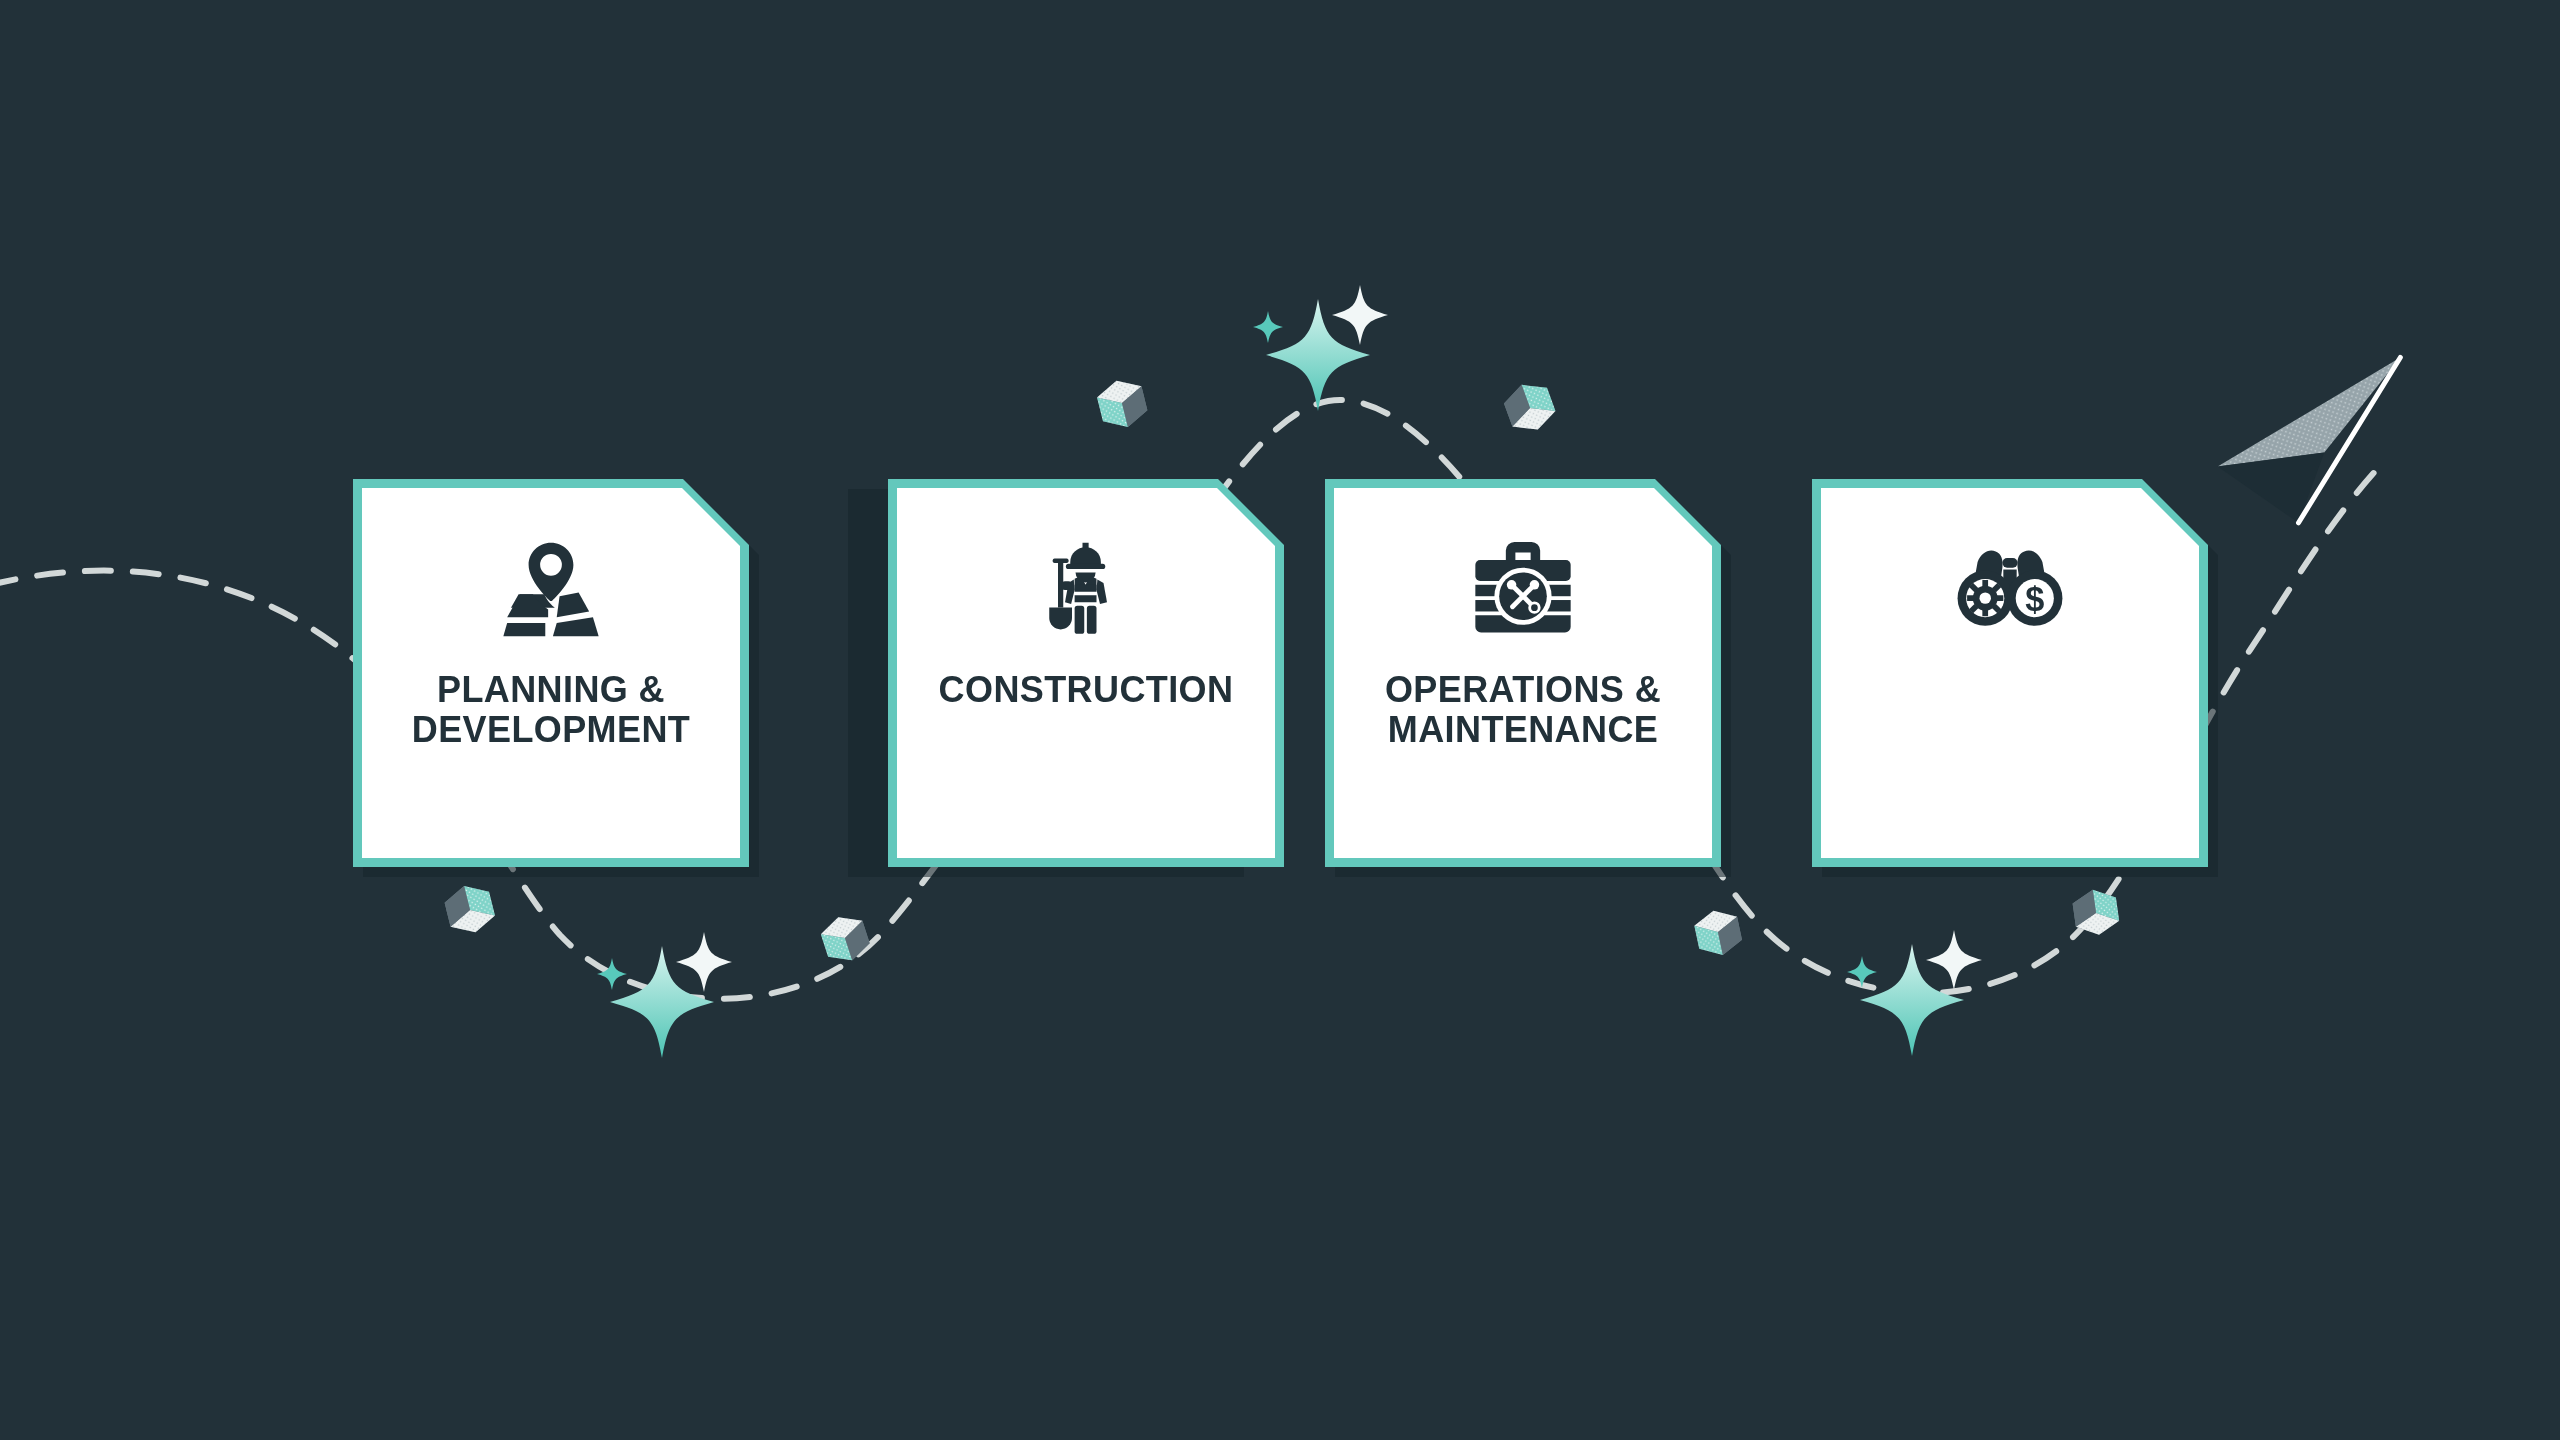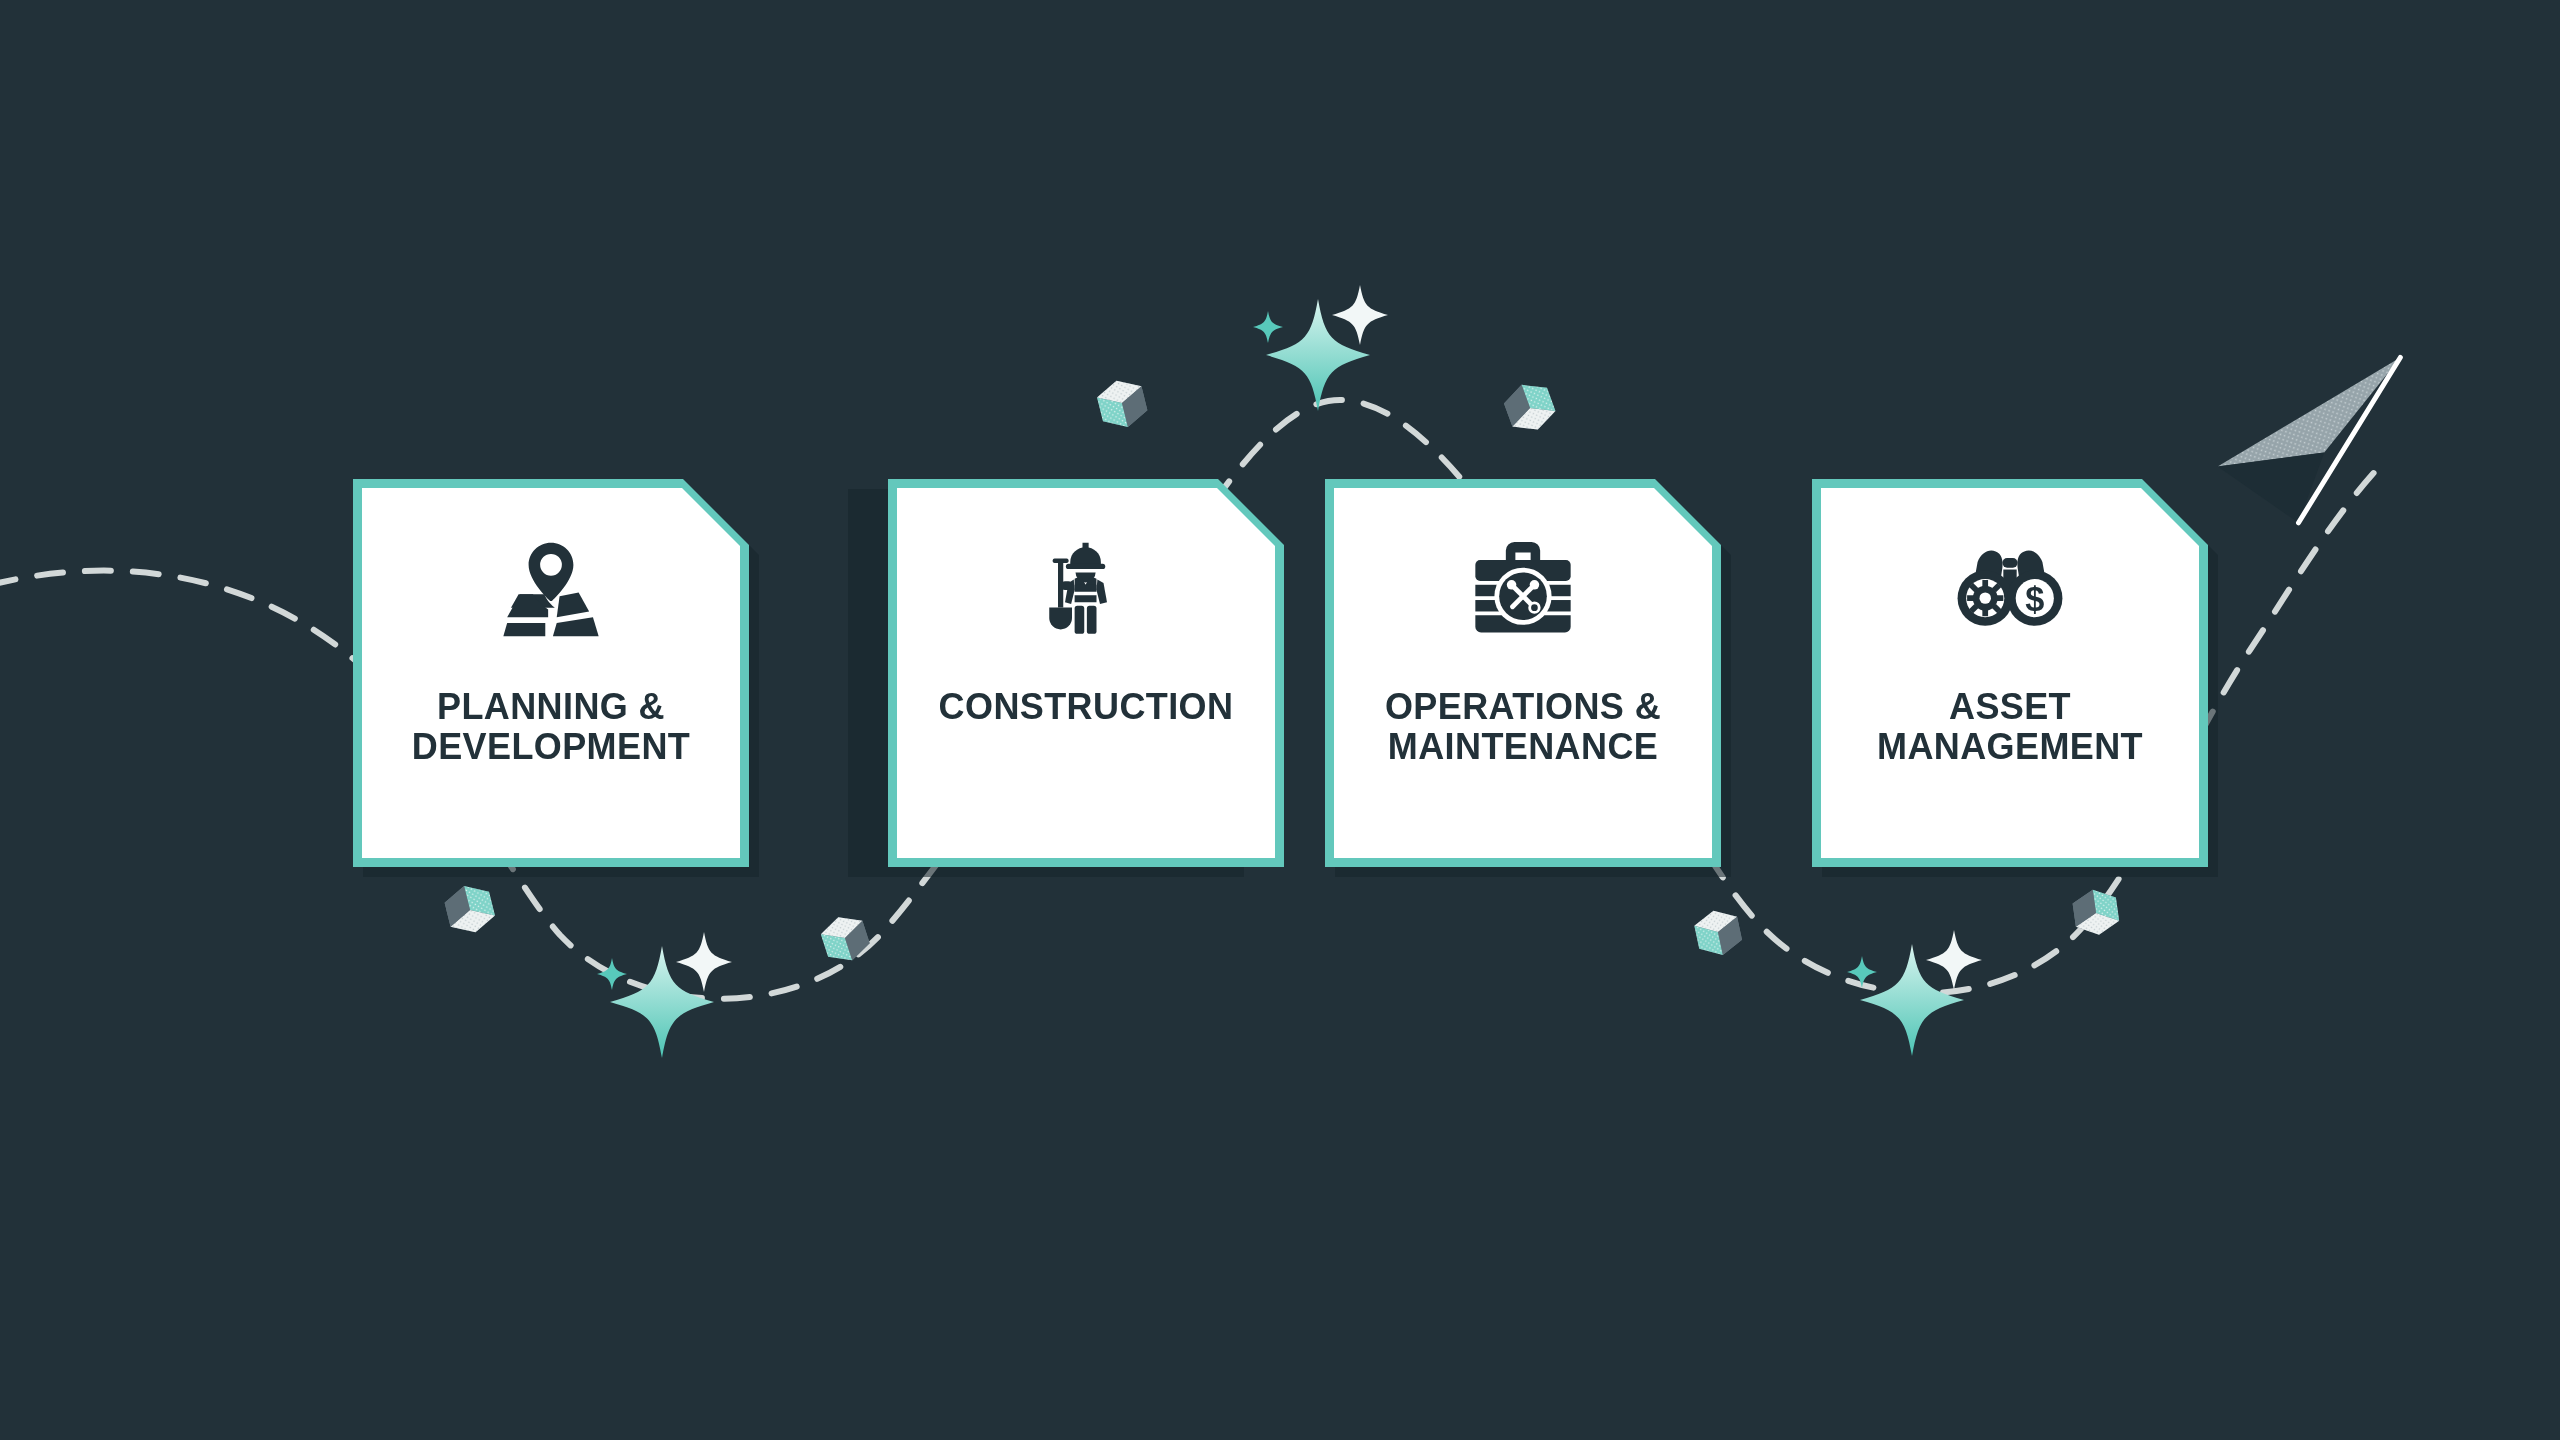--- a/index.html
+++ b/index.html
@@ -66,21 +66,21 @@
   .card-icon {
     margin-top: 46px;
     width: 128px;
     height: 112px;
     display: flex;
     align-items: center;
     justify-content: center;
   }
   .card-icon svg { display: block; }
   .card-label {
-    margin-top: 41px;
+    margin-top: 24px;
     width: 340px;
     text-align: center;
     color: #223139;
     font-family: "Liberation Sans", sans-serif;
     font-weight: bold;
     font-size: 36px;
     line-height: 1.12;
     letter-spacing: 0.4px;
     text-transform: uppercase;
     white-space: pre-line;
@@ -299,19 +299,17 @@
                 <rect x="23" y="49" width="6" height="8" transform="rotate(-45 26 53)"></rect>
                 <rect x="47" y="71" width="6" height="8" transform="rotate(-45 50 75)"></rect>
                 <rect x="47" y="49" width="6" height="8" transform="rotate(45 50 53)"></rect>
                 <rect x="23" y="71" width="6" height="8" transform="rotate(45 26 75)"></rect>
               </g>
             </g>
             <circle cx="38" cy="64" r="6" fill="#ffffff"></circle>
             <text x="90" y="78" font-family="Liberation Sans, sans-serif" font-size="36" font-weight="bold" fill="#223139" text-anchor="middle">$</text>
           </svg>
         </div>
-        <div class="card-label">ASSET
-MANAGEMENT</div>
       </div>
     </div>
 
   </div>
 </div>
 
 </body></html>

